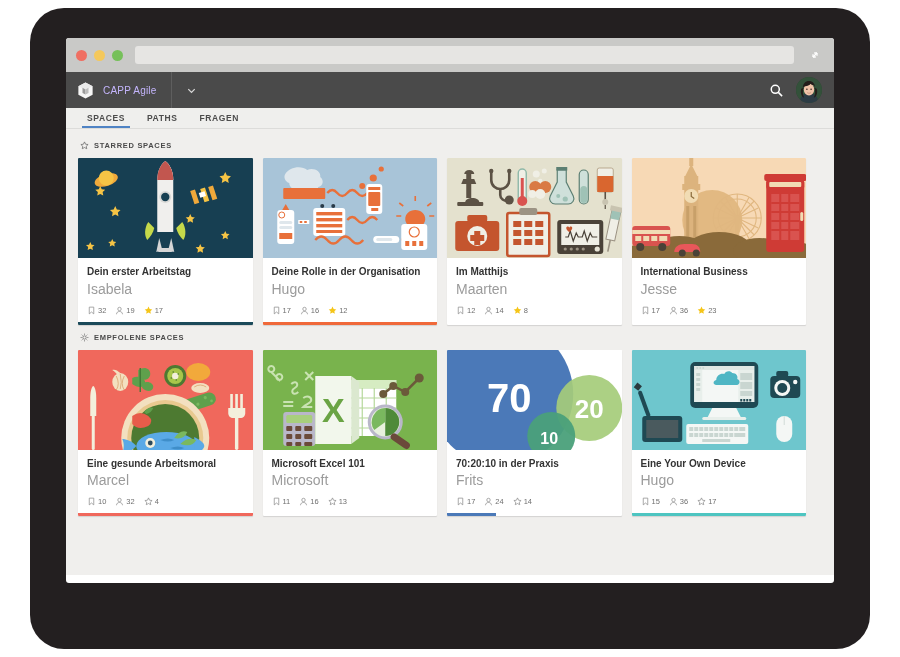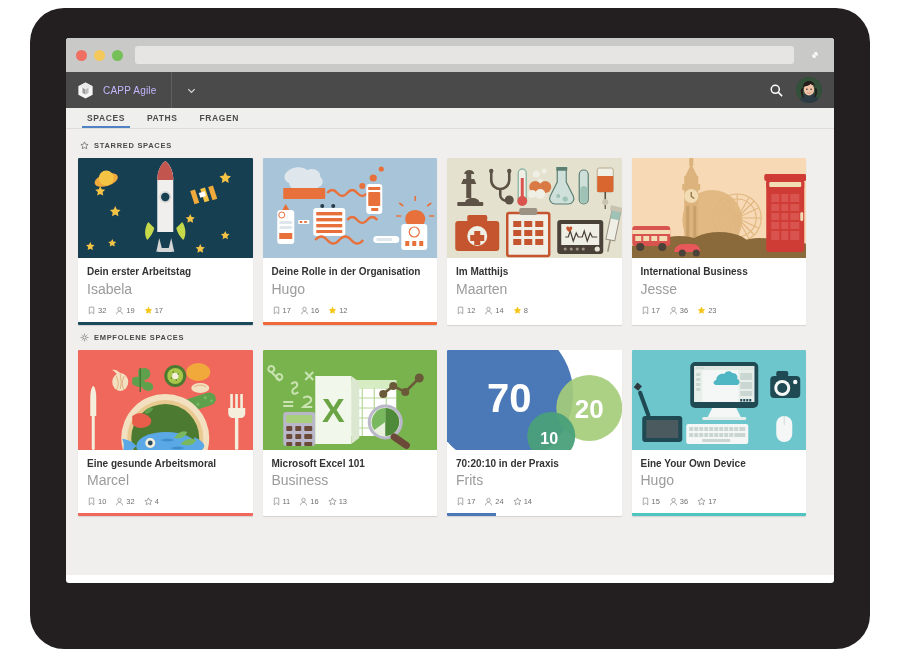--- a/index.html
+++ b/index.html
@@ -833,21 +833,21 @@
               <g>
                 <circle cx="130" cy="72" r="16" fill="#e8f1de" stroke="#b9b7c9" stroke-width="3"></circle>
                 <path d="M130 58a14 14 0 0 1 0 28z" fill="#4f8a3a"></path>
                 <path d="M130 72l-11 8a14 14 0 0 1 11-22z" fill="#7ab85f"></path>
                 <rect x="138" y="82" width="22" height="7" rx="3.5" fill="#6b4a3a" transform="rotate(35 138 82)"></rect>
               </g>
             </svg>
           </div>
           <div class="card-body">
             <div class="card-title">Microsoft Excel 101</div>
-            <div class="card-author">Business</div>
+            <div class="card-author">Microsoft</div>
             <div class="stats">
               <span class="stat">
                 <svg class="s-ico" viewBox="0 0 12 12" fill="none" stroke="currentColor" stroke-width="1">
                     <path d="M3 1.5h6v9l-3-2.5-3 2.5z"></path>
                   </svg>
                 <span>11</span>
               </span>
               <span class="stat">
                 <svg class="s-ico" viewBox="0 0 12 12" fill="none" stroke="currentColor" stroke-width="1">
                     <circle cx="6" cy="4" r="2.3"></circle>

